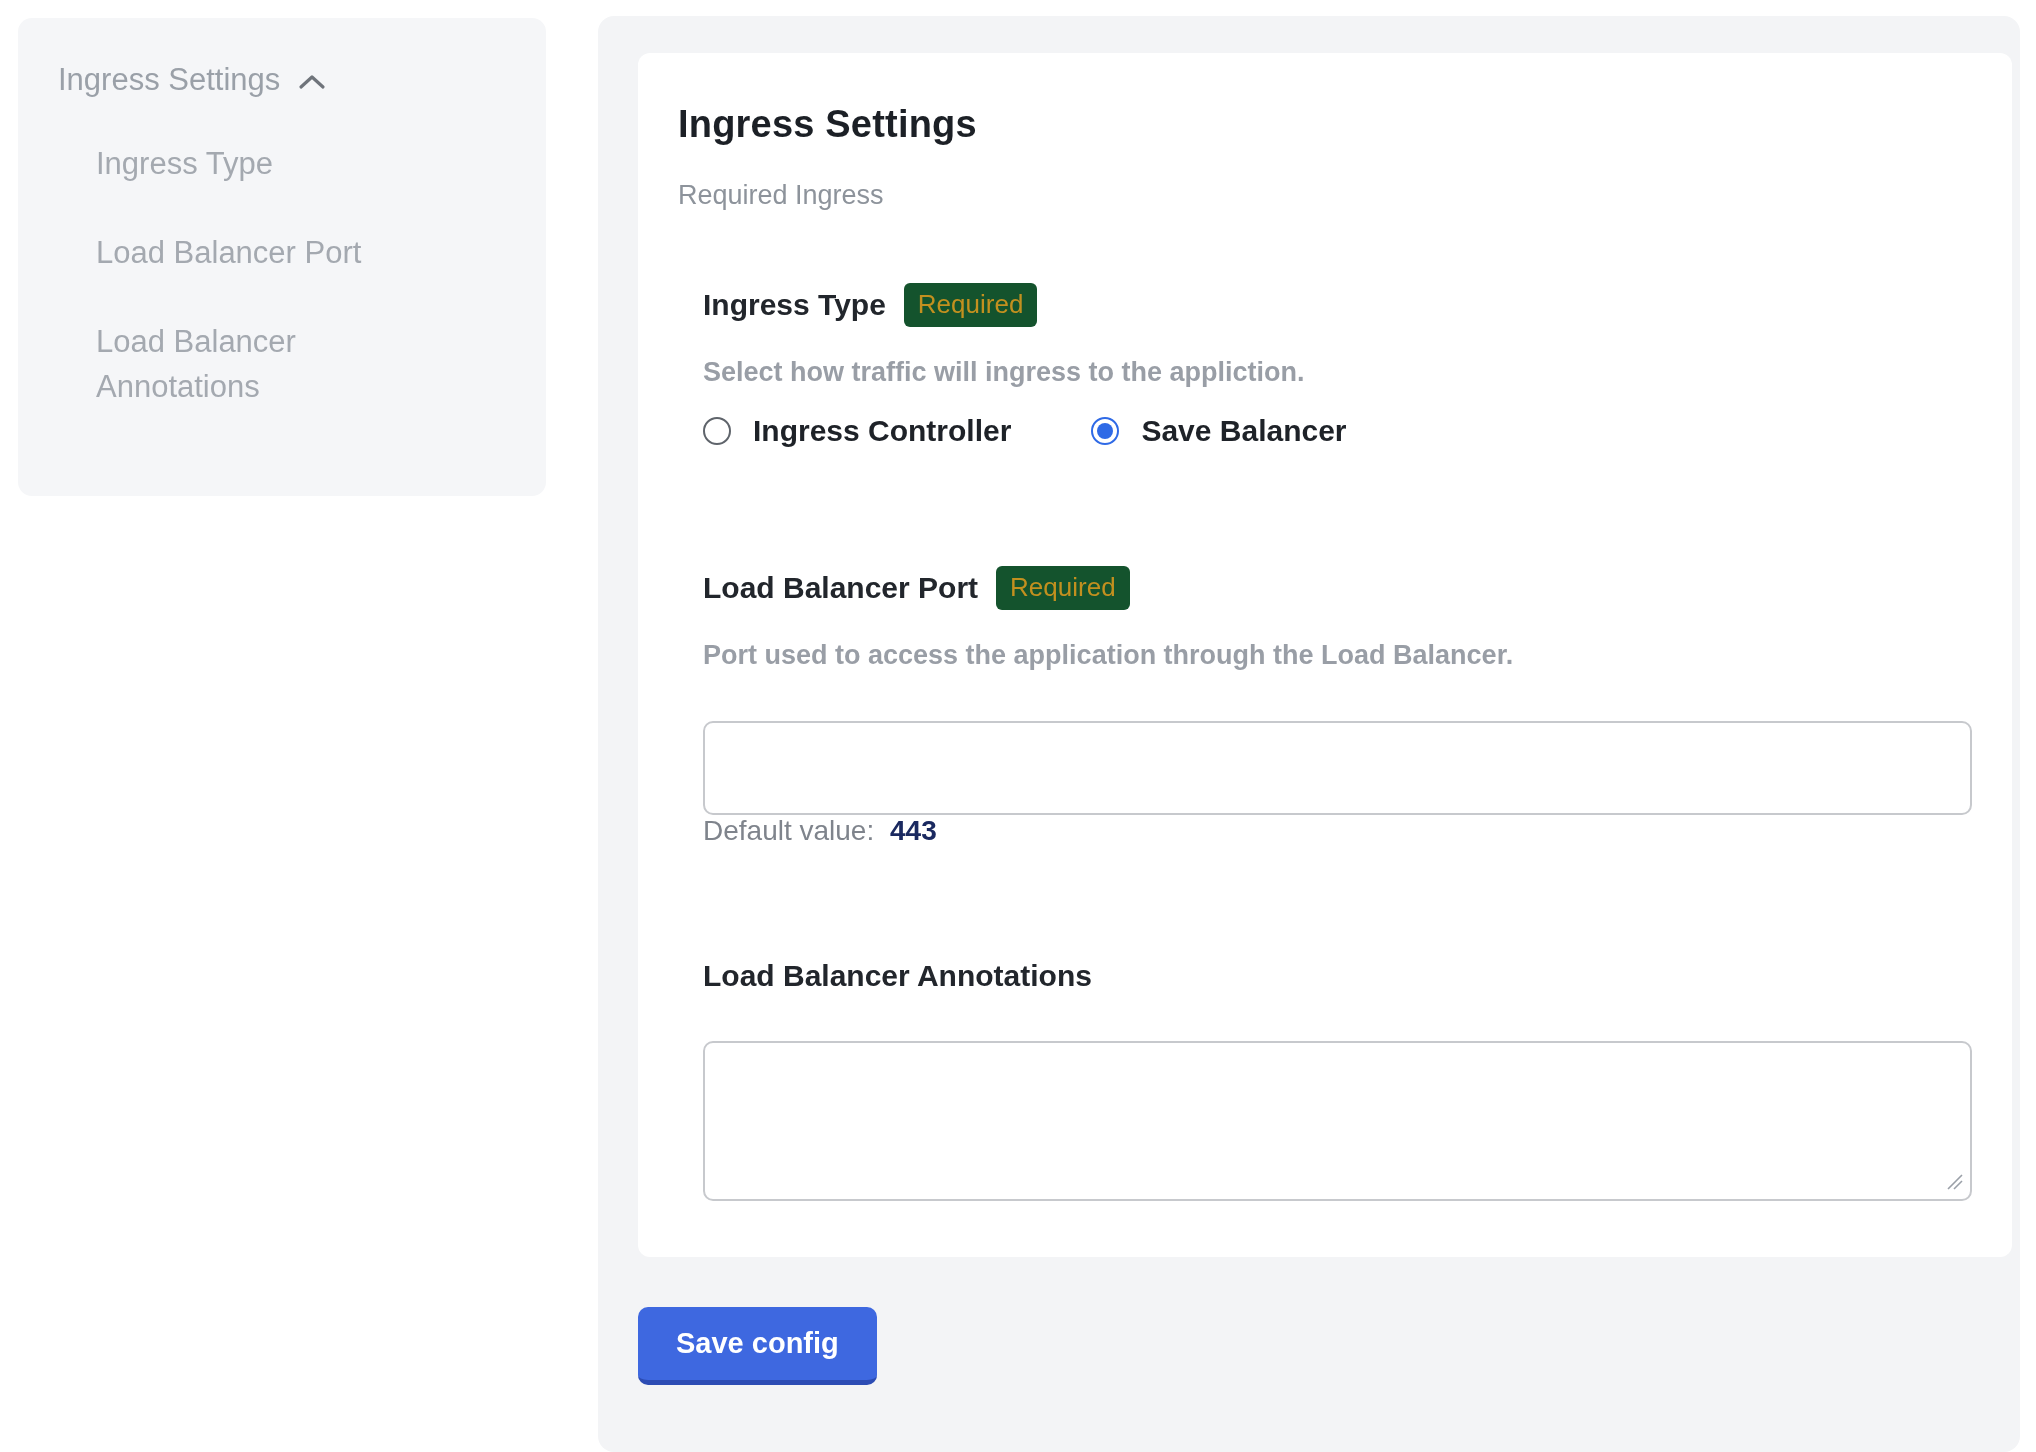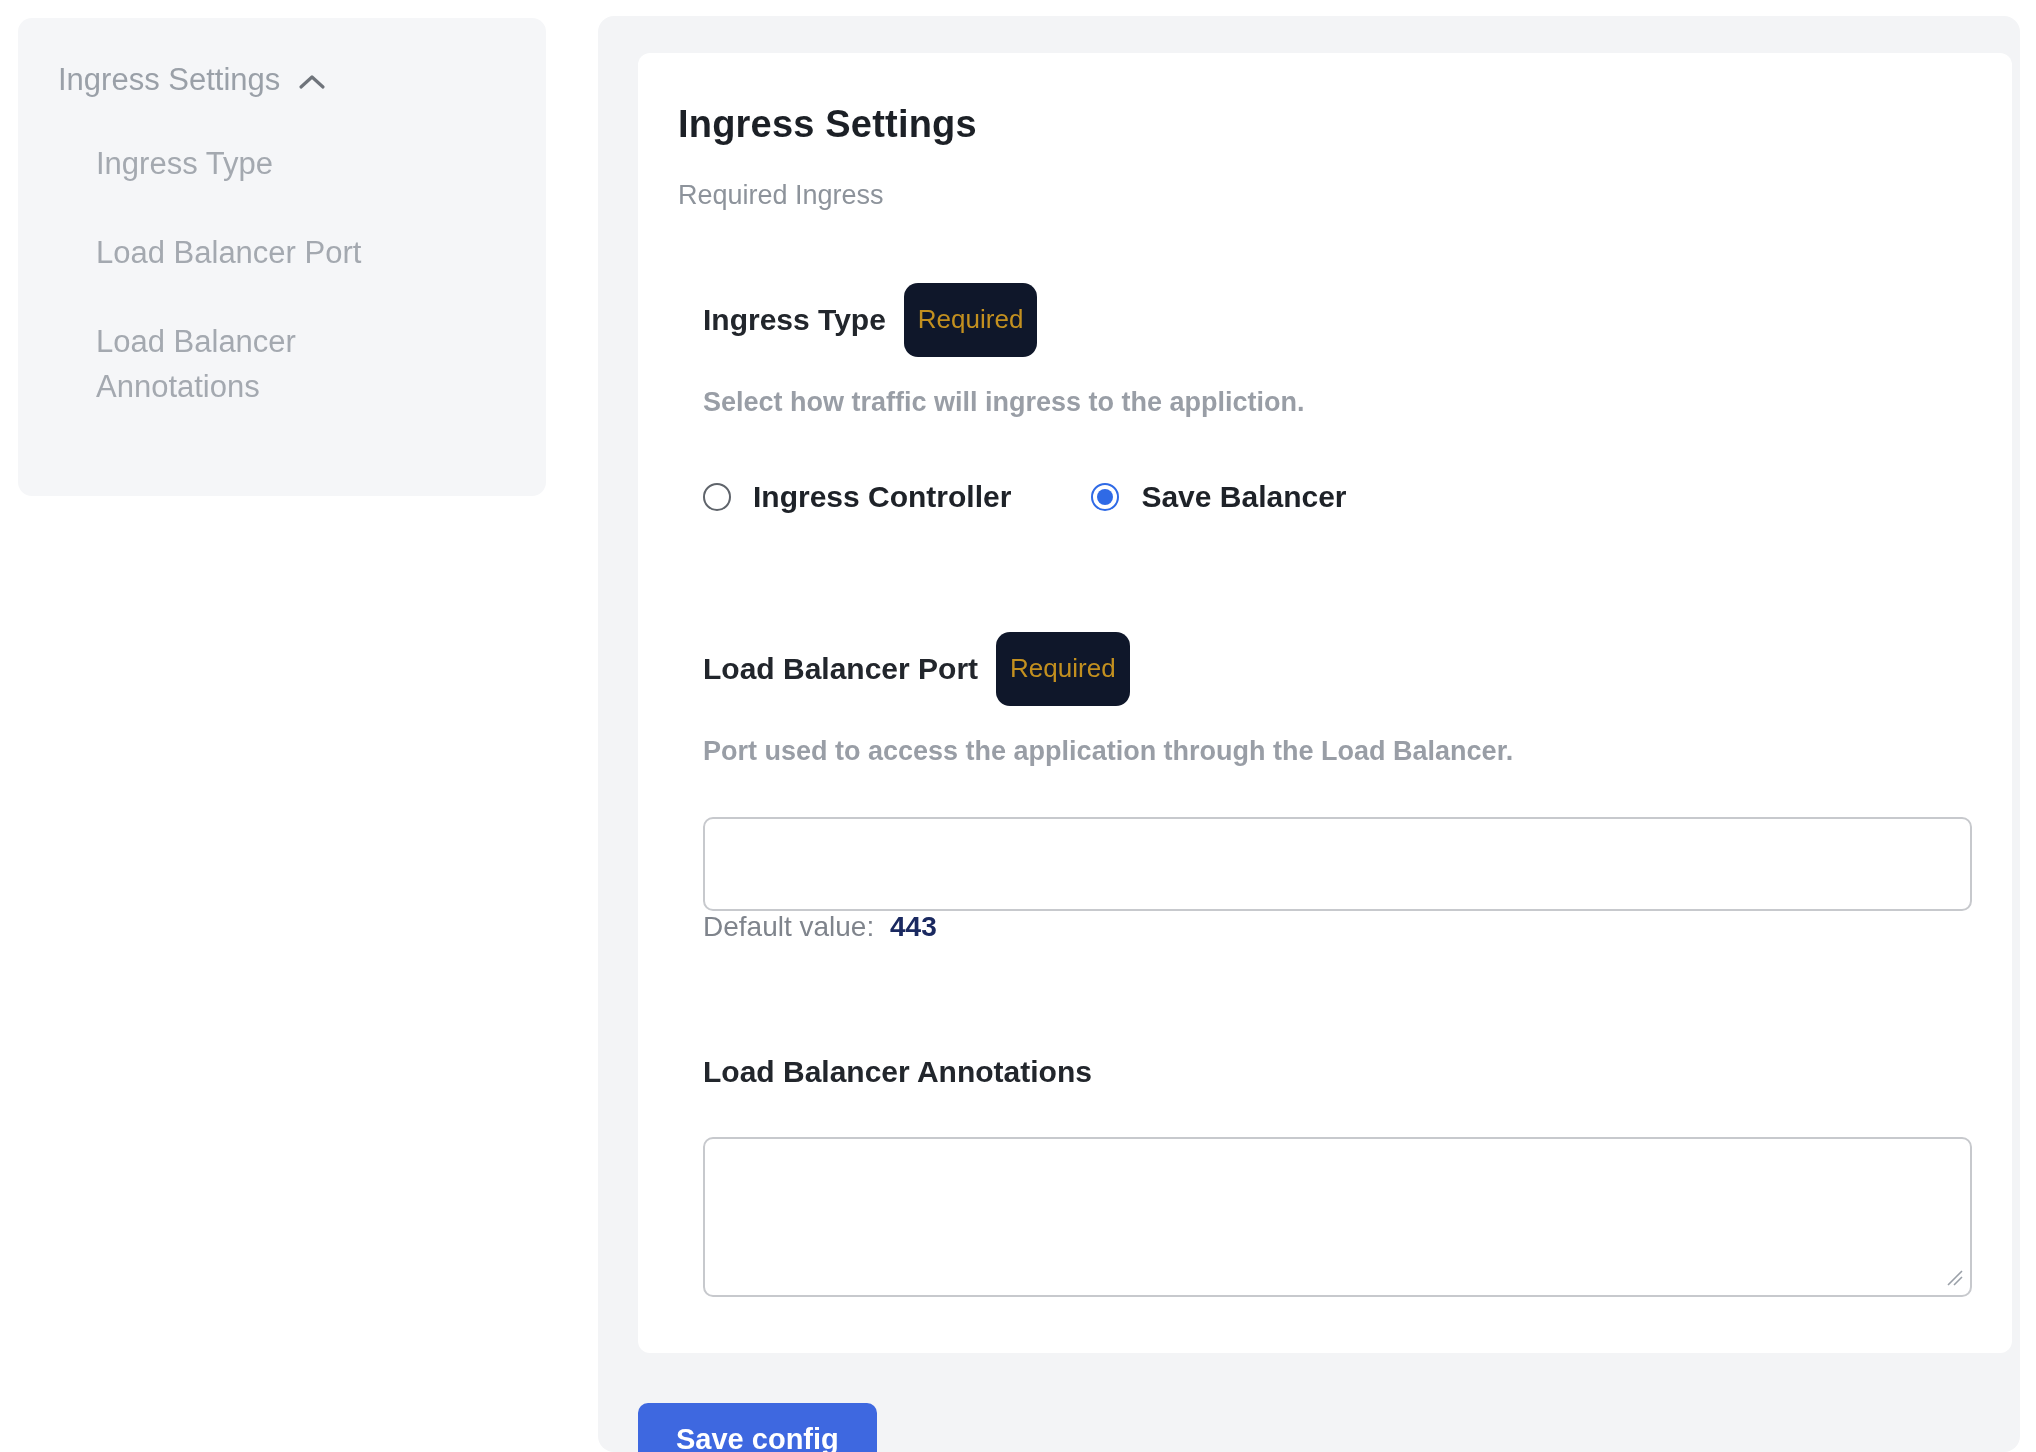--- a/index.html
+++ b/index.html
@@ -35,27 +35,27 @@
   .card-subtitle { margin-top:34px; font-size:27px; color:#8d939b; }
 
   .section { margin-left:25px; }
   .section-type { margin-top:72px; }
   .section-port { margin-top:118px; }
   .section-annotations { margin-top:112px; }
 
   .section-head { display:flex; align-items:center; gap:18px; }
   .section-label { font-size:30px; font-weight:bold; color:#22262c; }
   .badge {
-    background:#0f172a; color:#c3901f; font-size:26px;
-    padding:20px 14px; border-radius:14px; line-height:1.3;
+    background:#14532d; color:#c3901f; font-size:26px;
+    padding:5px 14px; border-radius:6px; line-height:1.3;
   }
   .section-desc { margin-top:30px; font-size:27px; color:#999ea6;font-weight:bold; }
 
   
-  .radio-row { margin-top:62px; display:flex; align-items:flex-start; }
+  .radio-row { margin-top:26px; display:flex; align-items:flex-start; }
   .radio-option { display:flex; align-items:center; gap:22px; cursor:pointer; }
   .radio-option + .radio-option { margin-left:80px; }
   .radio-circle {
     width:28px; height:28px; border-radius:50%;
     border:2.5px solid #5f646b; background:#fff; position:relative; flex:0 0 auto;
   }
   .radio-option.selected .radio-circle { border-color:#2f6ae6; }
   .radio-option.selected .radio-circle::after {
     content:""; position:absolute; inset:4px; border-radius:50%; background:#2f6ae6;
   }

